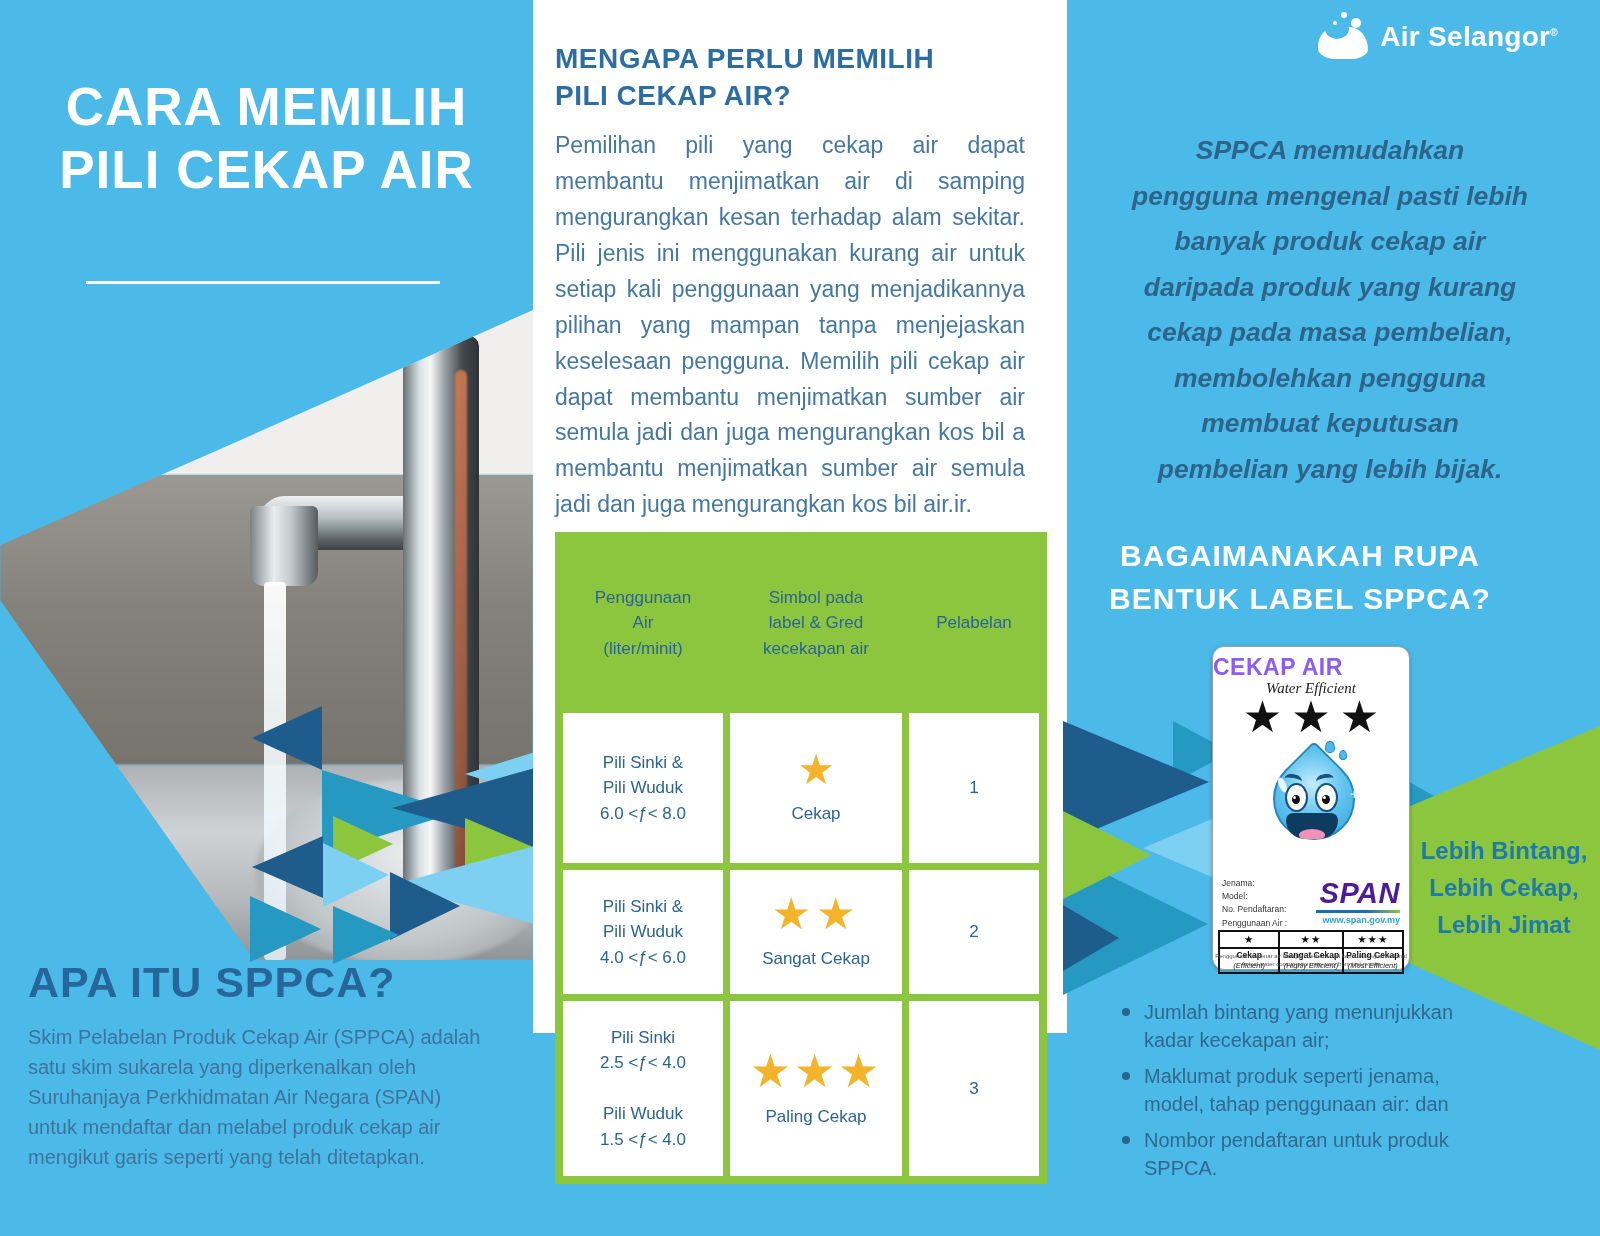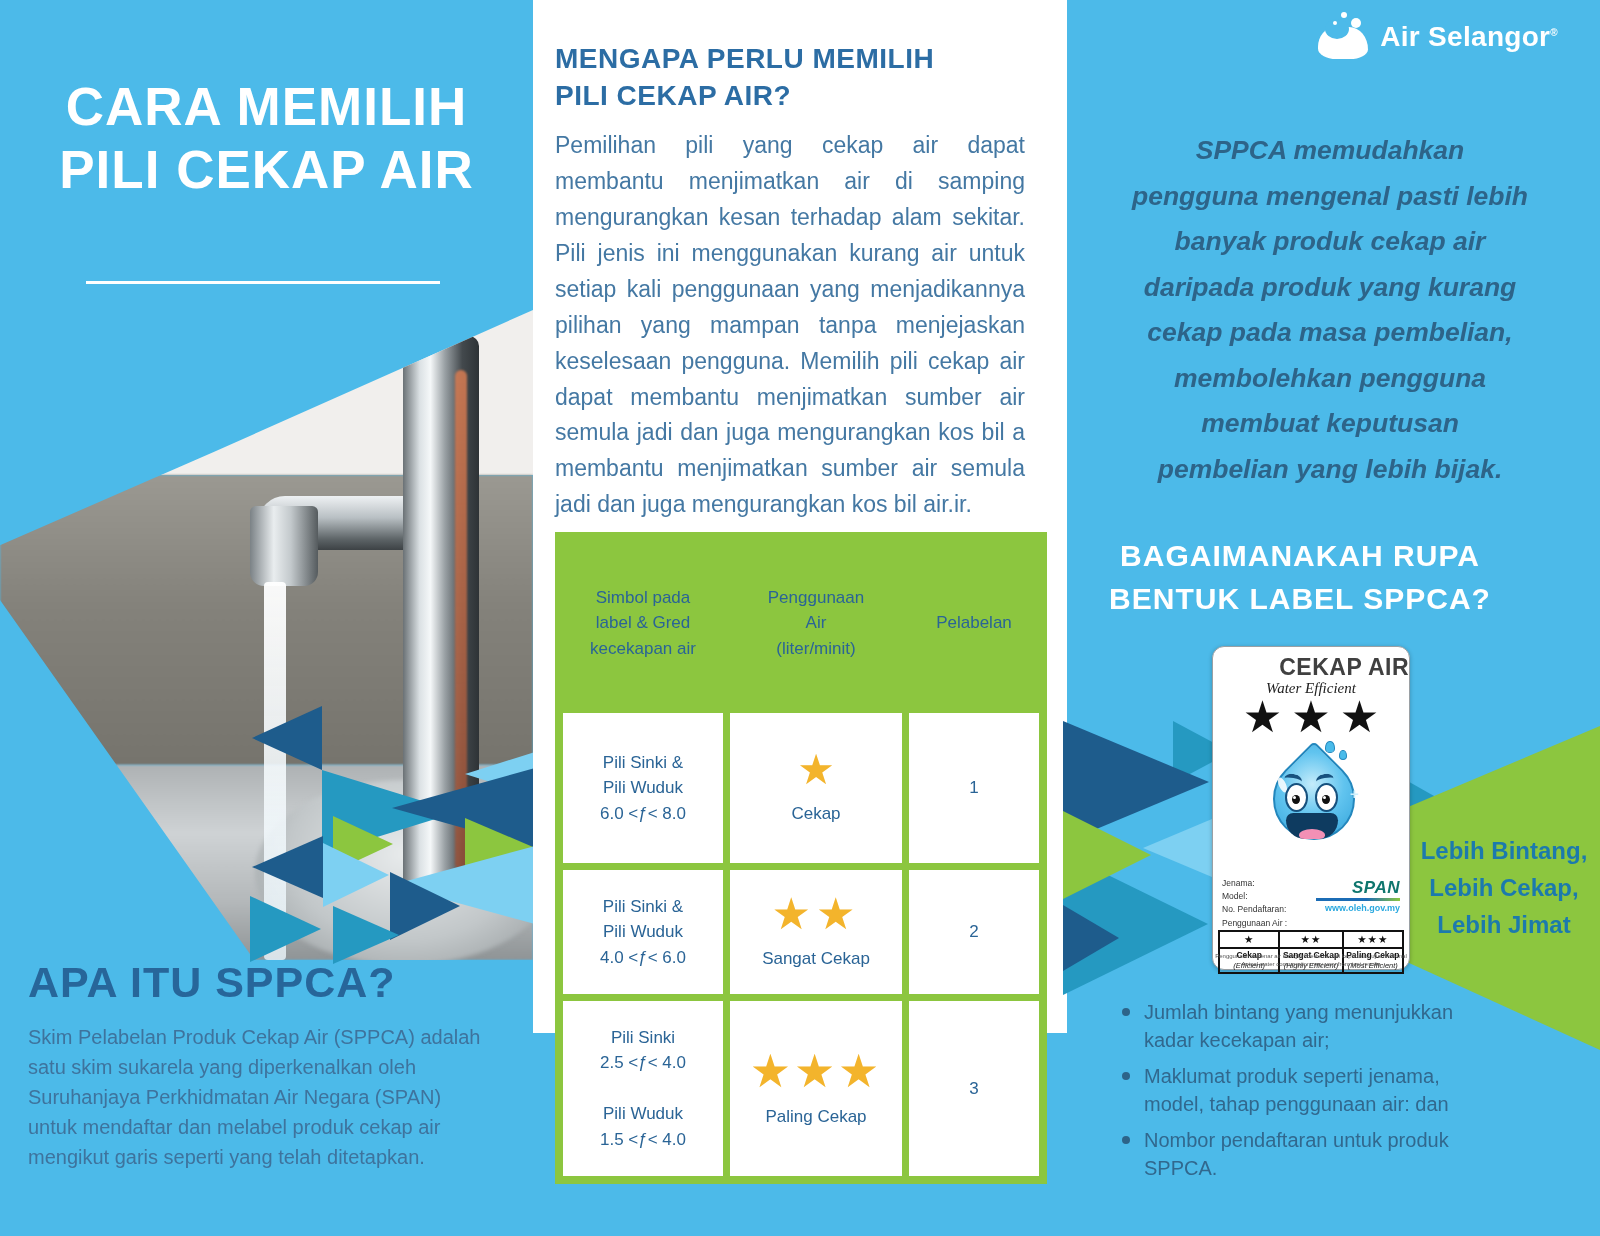--- a/index.html
+++ b/index.html
@@ -83,29 +83,29 @@
   #logo-text sup{font-size:10px;}
 
   #quote{position:absolute;left:23px;top:128px;width:480px;text-align:center;
       color:#2D6489;font-size:26.5px;font-weight:700;font-style:italic;line-height:1.72;}
   #label-heading{position:absolute;left:0;top:535px;width:466px;text-align:center;
       color:#fff;font-size:30px;font-weight:800;line-height:1.42;letter-spacing:1px;}
 
   
   #sppca-label{position:absolute;left:1212px;top:646px;width:196px;height:322px;background:#fff;
       border:1px solid #9aa0a4;border-radius:12px;box-shadow:0 1px 4px rgba(0,0,0,.25);z-index:5;}
-  .lbl-title{position:absolute;left:0;top:7px;width:100%;text-align:right;color:#404040;
+  .lbl-title{position:absolute;left:0;top:7px;width:100%;text-align:left;color:#8b5cf6;
       font-size:23px;font-weight:800;letter-spacing:.5px;}
   .lbl-sub{position:absolute;left:0;top:33px;width:100%;text-align:center;color:#222;
       font-family:"Liberation Serif",serif;font-style:italic;font-size:15px;}
   .lbl-stars{position:absolute;left:0;top:48px;width:100%;text-align:center;color:#111;
       font-size:44px;letter-spacing:9px;line-height:1;text-indent:9px;}
   .lbl-fields{position:absolute;left:9px;top:230px;color:#333;font-size:8.5px;line-height:1.55;}
   .span-wrap{position:absolute;right:9px;top:232px;text-align:right;}
-  .span-logo{color:#0f766e;font-size:17px;font-weight:800;font-style:italic;letter-spacing:.5px;line-height:1;}
+  .span-logo{color:#4c1d95;font-size:29px;font-weight:800;font-style:italic;letter-spacing:.5px;line-height:1;}
   .span-bar{margin:2px 0 2px auto;width:84px;height:3px;
       background:linear-gradient(90deg,#1B6CB5 60%,#8CC63F 100%);}
   .span-url{color:#29A8DF;font-size:9px;font-weight:700;}
   .mini-table{position:absolute;left:5px;right:5px;top:283px;border:1.5px solid #111;
       display:grid;grid-template-columns:1fr 1.05fr 1fr;}
   .mt-cell{border:.7px solid #111;text-align:center;}
   .mt-star{font-size:10.5px;line-height:15px;height:15px;color:#111;letter-spacing:1px;}
   .mt-name{font-size:8.5px;font-weight:700;line-height:1.15;padding-top:2px;color:#111;}
   .mt-en{font-size:7.5px;font-style:italic;color:#222;padding-bottom:2px;}
   .lbl-disc{position:absolute;left:0;bottom:1px;width:100%;text-align:center;color:#555;
@@ -191,26 +191,26 @@
   <div id="middle-panel">
     <div id="sec1-h" class="m-h pre">MENGAPA PERLU MEMILIH
 PILI CEKAP AIR?</div>
     <div id="sec1-p" class="m-p">Pemilihan pili yang cekap air dapat membantu menjimatkan air di samping mengurangkan kesan terhadap alam sekitar. Pili jenis ini menggunakan kurang air untuk setiap kali penggunaan yang menjadikannya pilihan yang mampan tanpa menjejaskan keselesaan pengguna. Memilih pili cekap air dapat membantu menjimatkan sumber air semula jadi dan juga mengurangkan kos bil a membantu menjimatkan sumber air semula jadi dan juga mengurangkan kos bil air.ir.</div>
     <div id="sec2-h" class="m-h pre">BAGAIMANA CARA MEMILIH
 PILI CEKAP AIR
 MENGGUNAKAN SPPCA?</div>
     <div id="sec2-p" class="m-p">Produk cekap air dinilai mengikut tahap penggunaan air berdasarkan kepada tiga (3) sistem penarafan bintang berbanding dengan produk lain yang sama jenis di pasaran.</div>
 
     <div id="rating-table">
+      <div class="th pre">Penggunaan
+Air
+(liter/minit)</div>
       <div class="th pre">Simbol pada
 label &amp; Gred
 kecekapan air</div>
-      <div class="th pre">Penggunaan
-Air
-(liter/minit)</div>
       <div class="th pre">Pelabelan</div>
 
       <div class="td pre">Pili Sinki &amp;
 Pili Wuduk
 6.0 &lt;ƒ&lt; 8.0</div>
       <div class="td">
         <span class="stars s1">★</span>
         <span class="grade">Cekap</span>
       </div>
       <div class="td">1</div>
@@ -306,21 +306,21 @@
         <div class="dropl d2"></div>
     </div>
 
     <div class="lbl-fields pre">Jenama:
 Model:
 No. Pendaftaran:
 Penggunaan Air :</div>
     <div class="span-wrap">
       <div class="span-logo">SPAN</div>
       <div class="span-bar"></div>
-      <div class="span-url">www.oleh.gov.my</div>
+      <div class="span-url">www.span.gov.my</div>
     </div>
 
     <div class="mini-table">
       <div class="mt-cell mt-star">★</div>
       <div class="mt-cell mt-star">★★</div>
       <div class="mt-cell mt-star">★★★</div>
       <div class="mt-cell">
           <div class="mt-name">Cekap</div>
           <div class="mt-en">(Efficient)</div>
         </div>

